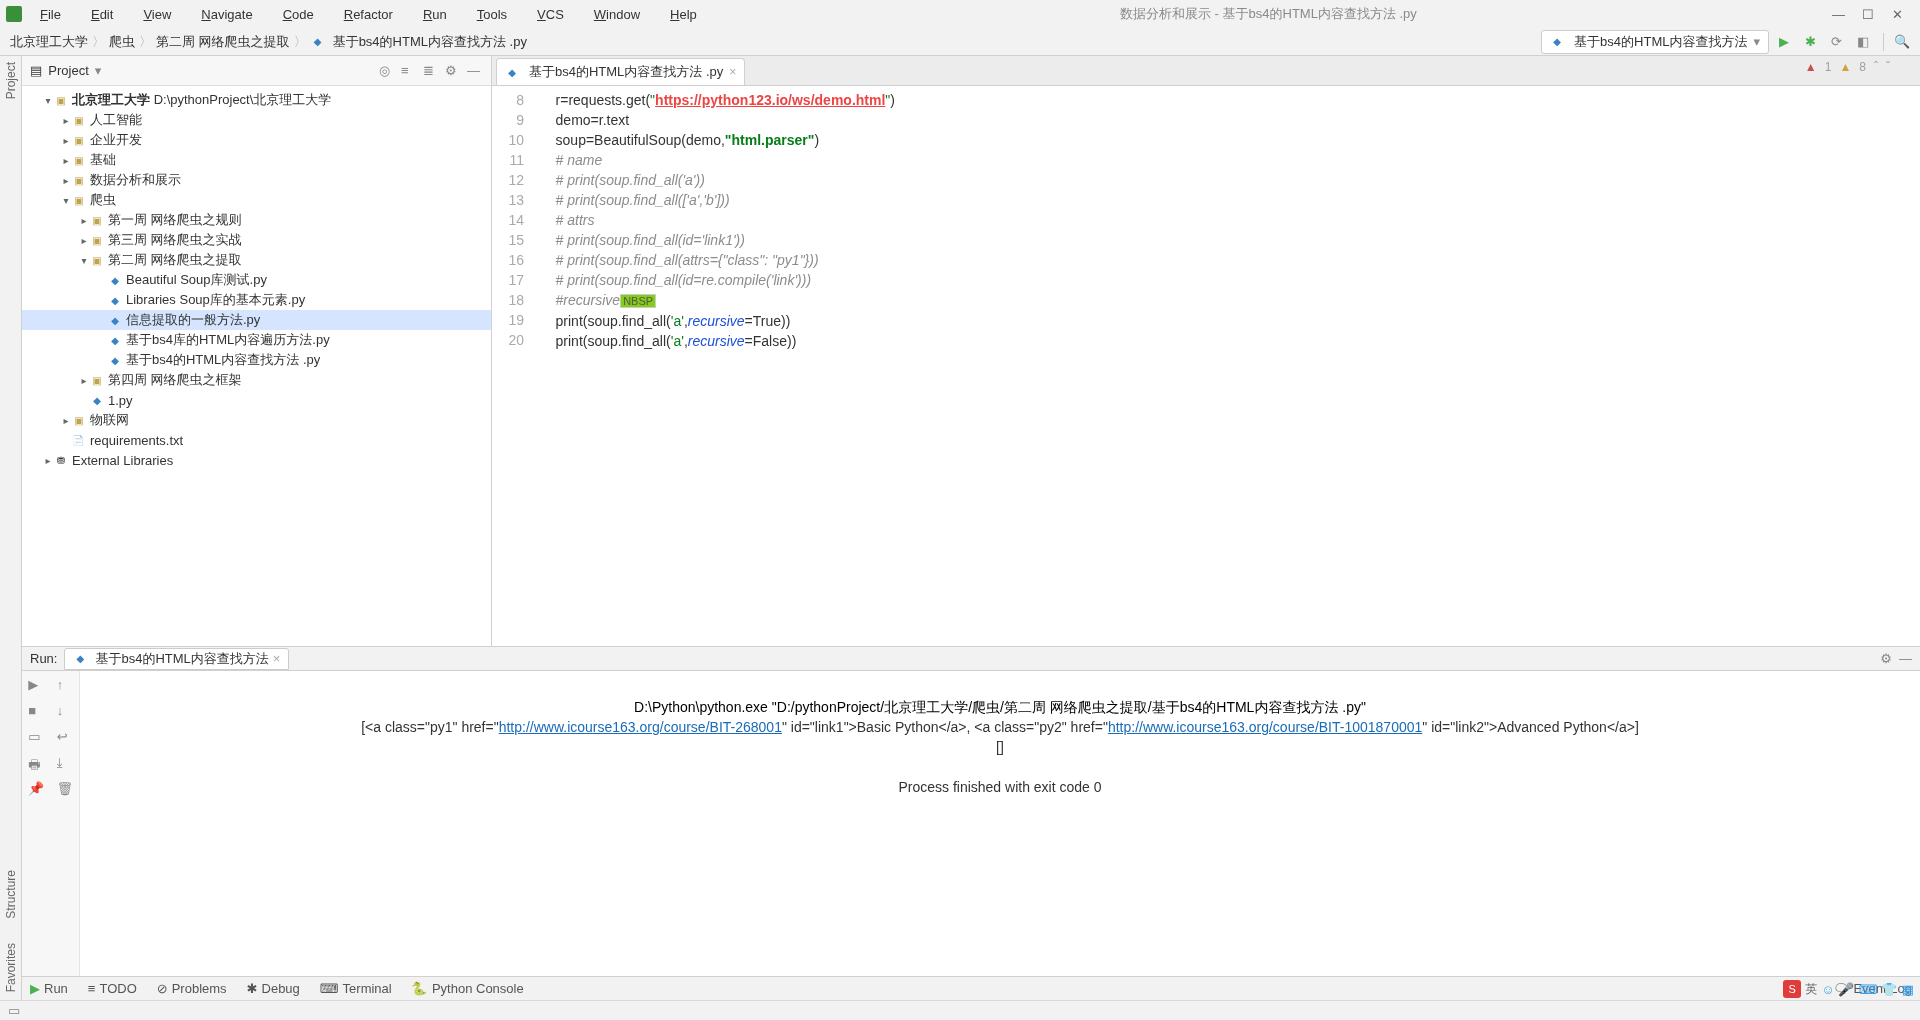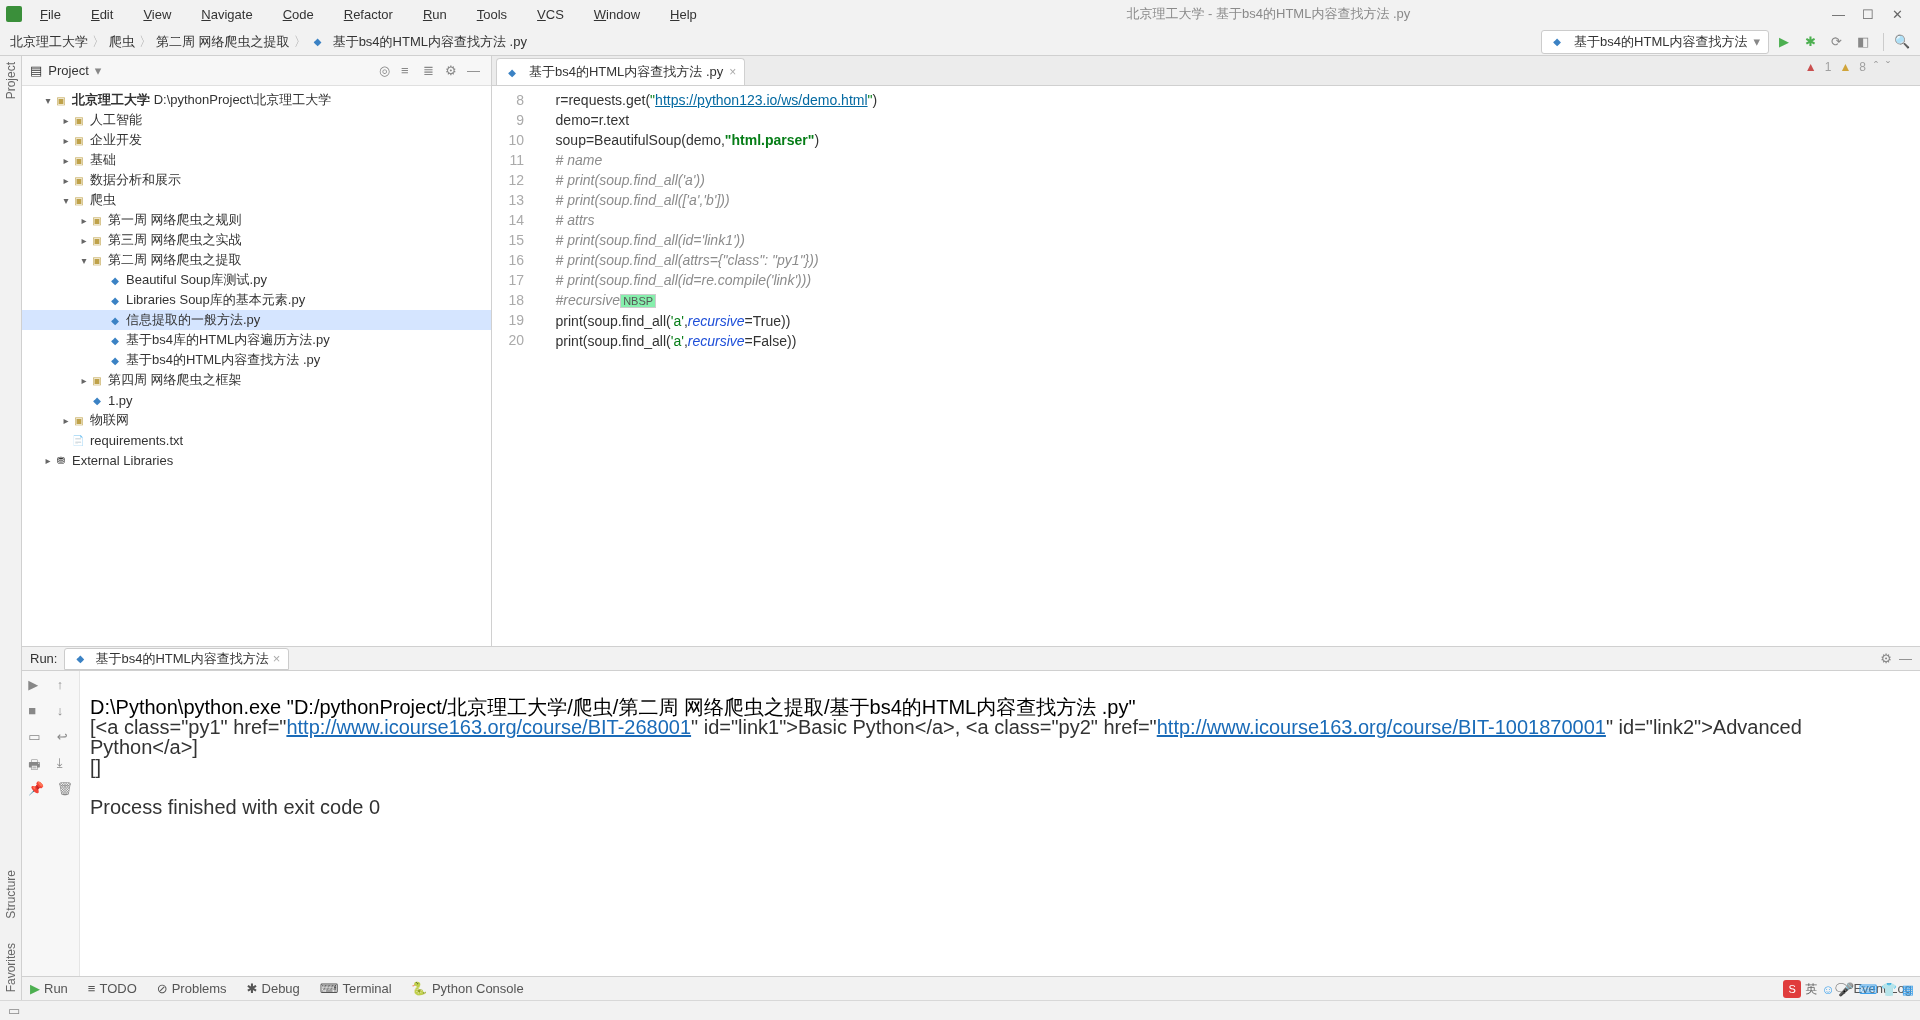--- a/index.html
+++ b/index.html
@@ -54,37 +54,37 @@
 .editor-area { flex: 1; display: flex; flex-direction: column; }
 .editor-tabs { height: 30px; display: flex; align-items: flex-end; background: #ececec; border-bottom: 1px solid #d0d0d0; padding-left: 4px;}
 .editor-tab { background:#fff; border:1px solid #d0d0d0; border-bottom:none; padding:4px 8px; border-radius:4px 4px 0 0; display:flex; align-items:center; gap:6px;}
 .editor-tab .close { color:#aaa; font-size:12px;}
 .editor-body { flex:1; display:flex; background:#fff; font-family: "JetBrains Mono", Consolas, monospace; font-size:14px; overflow:hidden;}
 .gutter { width:40px; text-align:right; color:#aaa; padding:4px 8px 0 0; line-height:20px; user-select:none; background:#fff;}
 .code { flex:1; padding:4px 0 0 8px; line-height:20px; white-space:pre; }
 .c-str { color:#067d17;}
 .c-strbold { color:#067d17; font-weight:bold;}
 .c-kw { color:#1d4ed8; font-style:italic;}
-.c-link { color:#0369a1; text-decoration:underline; font-weight:normal;}
+.c-link { color:#ef4444; text-decoration:underline; font-weight:bold;}
 .c-comment { color:#8c8c8c; font-style:italic;}
-.c-nbsp { background:#86efac; border:1px solid #ccc; font-style:normal; color:#555; padding:0 2px; font-size:11px;}
+.c-nbsp { background:#84cc16; border:1px solid #ccc; font-style:normal; color:#555; padding:0 2px; font-size:11px;}
 .editor-info { position:absolute; right:30px; display:flex; gap:8px; color:#a0a0a0; font-size:12px; align-items:center; padding-top:4px;}
 .warn1 { color:#c94f4f;}
 .warn2 { color:#d0a43a;}
 
 
 .run-window { height: 330px; background:#fff; border-top:1px solid #d0d0d0; display:flex; flex-direction:column;}
 .run-header { height:24px; display:flex; align-items:center; background:#f2f2f2; border-bottom:1px solid #d0d0d0; padding:0 8px; gap:7px;}
 .run-header .tab { background:#fff; border:1px solid #ccc; padding:1px 8px; border-radius:3px 3px 0 0; display:flex; align-items:center; gap:4px;}
 .run-header .spacer{flex:1;}
 .run-body { flex:1; display:flex;}
 .run-gutter { width:58px; background:#f7f7f7; border-right:1px solid #e5e5e5; display:flex;}
 .run-gutter-col { width:29px; display:flex; flex-direction:column; align-items:center; padding-top:6px; gap:10px;}
 .run-gutter-col .ic { width:16px; height:16px; color:#888; font-size:13px;}
-.run-console { flex:1; padding:6px 10px; font-family: Consolas, monospace; font-size:20px; line-height:20px; white-space:pre-wrap;}
+.run-console { flex:1; padding:6px 10px; font-family: Consolas, monospace; font-size:14px; line-height:20px; white-space:pre-wrap;text-align:center;}
 .run-console .path { color:#000;}
 .run-console .link { color:#1a6bb8; text-decoration:underline;}
 
 
 .bottom-tabs { height:24px; background:#f2f2f2; border-top:1px solid #d0d0d0; display:flex; align-items:center; padding:0 8px; gap:20px;}
 .bottom-tab { display:flex; align-items:center; gap:4px; color:#555; cursor:pointer;}
 .bottom-tab .play{color:#4caf50;}
 .bottom-tabs .spacer{flex:1;}
 .status-bar { height:20px; background:#f2f2f2; border-top:1px solid #d8d8d8; display:flex; align-items:center; padding:0 8px;}
 .status-bar .spacer{flex:1;}
@@ -102,21 +102,21 @@
       <span class="menu-item"><u>V</u>iew</span>
       <span class="menu-item"><u>N</u>avigate</span>
       <span class="menu-item"><u>C</u>ode</span>
       <span class="menu-item"><u>R</u>efactor</span>
       <span class="menu-item"><u>R</u>un</span>
       <span class="menu-item"><u>T</u>ools</span>
       <span class="menu-item"><u>V</u>CS</span>
       <span class="menu-item"><u>W</u>indow</span>
       <span class="menu-item"><u>H</u>elp</span>
     </div>
-  <div class="title">北京理工大学 - 基于bs4的HTML内容查找方法 .py</div>
+  <div class="title">数据分析和展示 - 基于bs4的HTML内容查找方法 .py</div>
   <div class="winbtns">
     <div class="winbtn">—</div>
     <div class="winbtn">☐</div>
     <div class="winbtn">✕</div>
   </div>
 </div>
 
 <div class="toolbar">
   <div class="crumbs" id="crumbs">
       <span class="crumb">北京理工大学</span>

